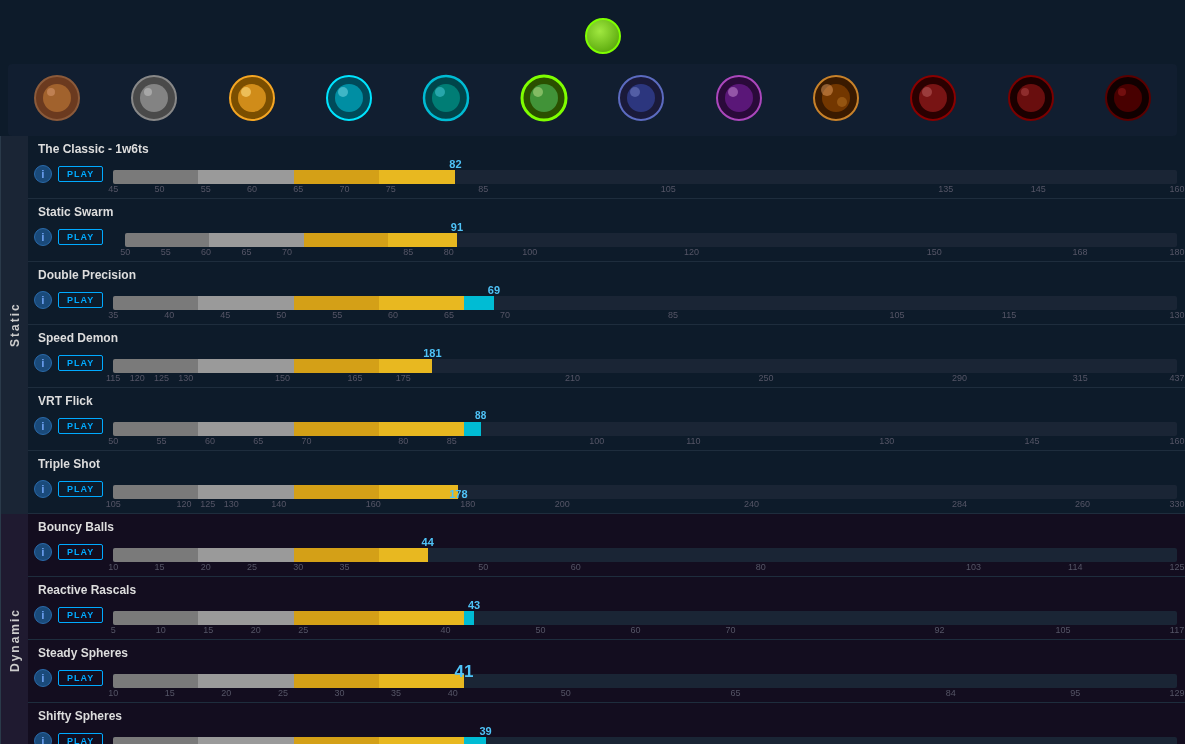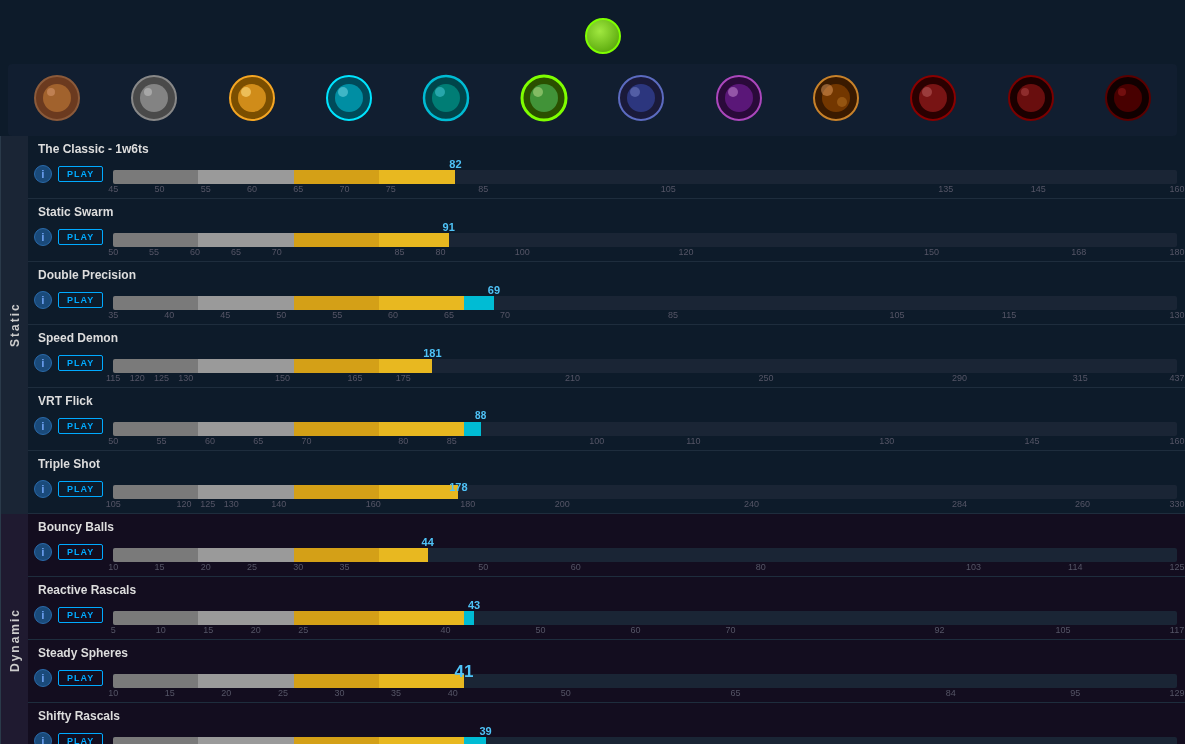--- a/index.html
+++ b/index.html
@@ -332,21 +332,21 @@
       </div>
     </div>
 
     <div class="exercise-row" style="background:#0d1b2a">
       <div class="ex-name-row">
         <span class="exercise-name">Static Swarm</span>
       </div>
       <div class="exercise-header">
         <div class="info-btn">i</div>
         <button class="play-btn">PLAY</button>
-        <div style="flex:1;position:relative;height:32px;margin-left:4px">
+        <div style="flex:1;position:relative;height:32px;margin-left:16px">
 
           <div style="position:absolute;top:0;left:31.538461538461537%;transform:translateX(-50%);font-size:11px;font-weight:700;color:#4fc3f7;z-index:3">91</div>
 
           <div class="bar-track" style="top:12px">
 
             <div class="bar-segment" style="left:0%;width:8%;background:#7a7a7a"></div>
 
             <div class="bar-segment" style="left:8%;width:9%;background:#9a9a9a"></div>
 
             <div class="bar-segment" style="left:17%;width:14.538461538461537%;background:#d4a017"></div>
@@ -502,21 +502,21 @@
 
     <div class="exercise-row" style="background:#0d1b2a">
       <div class="ex-name-row">
         <span class="exercise-name">Triple Shot</span>
       </div>
       <div class="exercise-header">
         <div class="info-btn">i</div>
         <button class="play-btn">PLAY</button>
         <div style="flex:1;position:relative;height:32px;margin-left:4px">
 
-          <div style="position:absolute;top:8px;left:32.44444444444444%;transform:translateX(-50%);font-size:11px;font-weight:700;color:#4fc3f7;z-index:3">178</div>
+          <div style="position:absolute;top:15px;left:32.44444444444444%;transform:translateX(-50%);font-size:11px;font-weight:700;color:#4fc3f7;z-index:3">178</div>
 
           <div class="bar-track" style="top:12px">
 
             <div class="bar-segment" style="left:0%;width:8%;background:#7a7a7a"></div>
 
             <div class="bar-segment" style="left:8%;width:9%;background:#9a9a9a"></div>
 
             <div class="bar-segment" style="left:17%;width:15.444444444444443%;background:#d4a017"></div>
 
             <div class="bar-segment" style="left:25%;width:7.444444444444443%;background:#e8b820"></div>
@@ -665,21 +665,21 @@
                 <span class="tick-label" style="left:78.72340425531915%">84</span>
                 <span class="tick-label" style="left:90.42553191489363%">95</span>
                 <span class="tick-label" style="left:100%">129</span>
           </div>
         </div>
       </div>
     </div>
 
     <div class="exercise-row" style="background:#130d1f">
       <div class="ex-name-row">
-        <span class="exercise-name">Shifty Rascals</span>
+        <span class="exercise-name">Shifty Spheres</span>
       </div>
       <div class="exercise-header">
         <div class="info-btn">i</div>
         <button class="play-btn">PLAY</button>
         <div style="flex:1;position:relative;height:32px;margin-left:4px">
 
           <div style="position:absolute;top:0;left:35%;transform:translateX(-50%);font-size:11px;font-weight:700;color:#4fc3f7;z-index:3">39</div>
 
           <div class="bar-track" style="top:12px">
 

